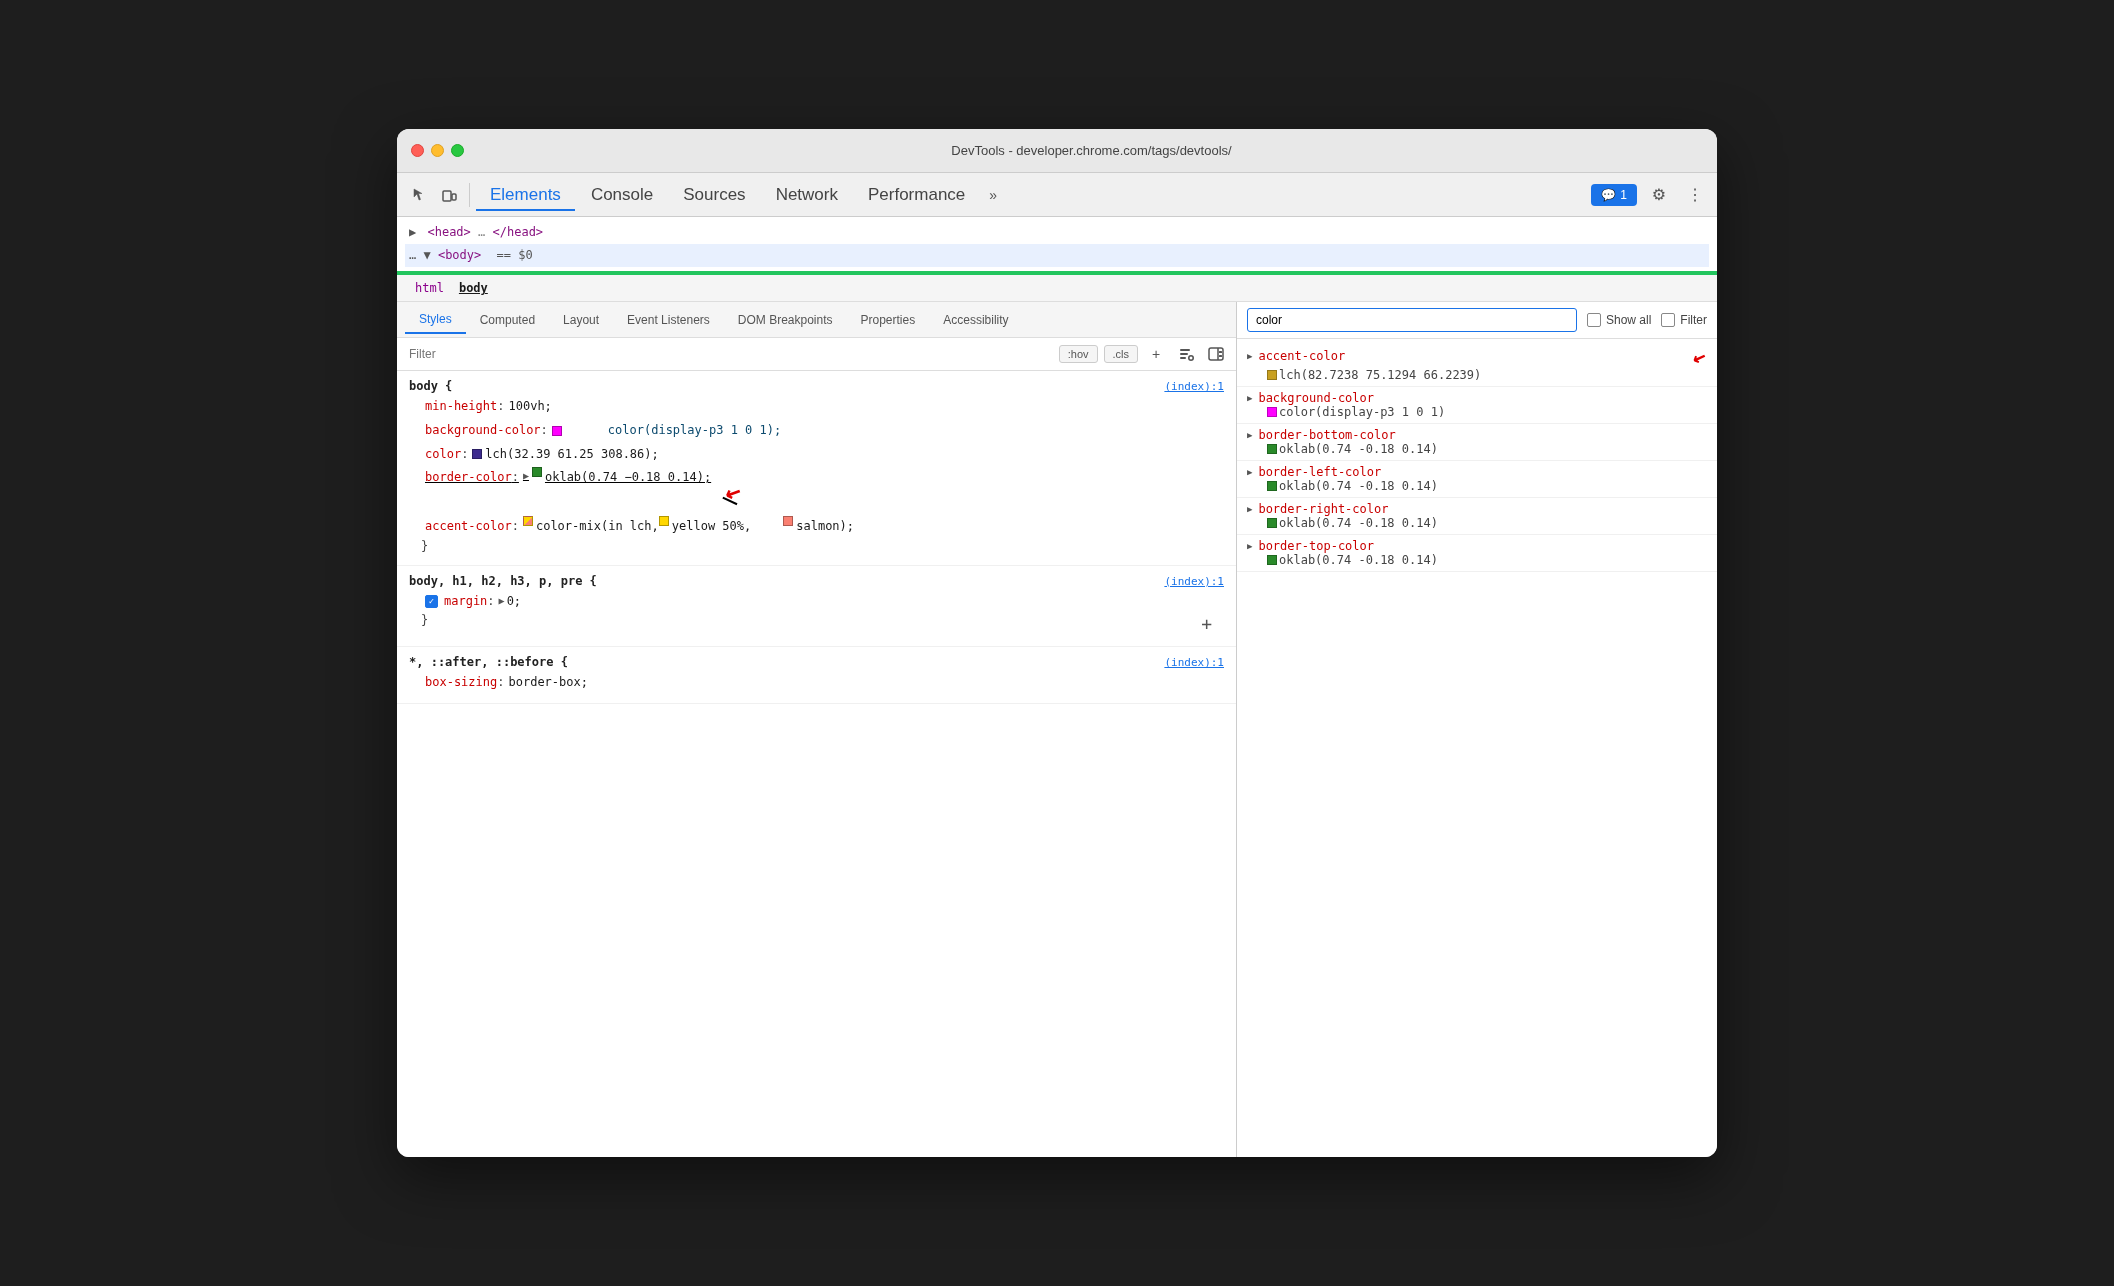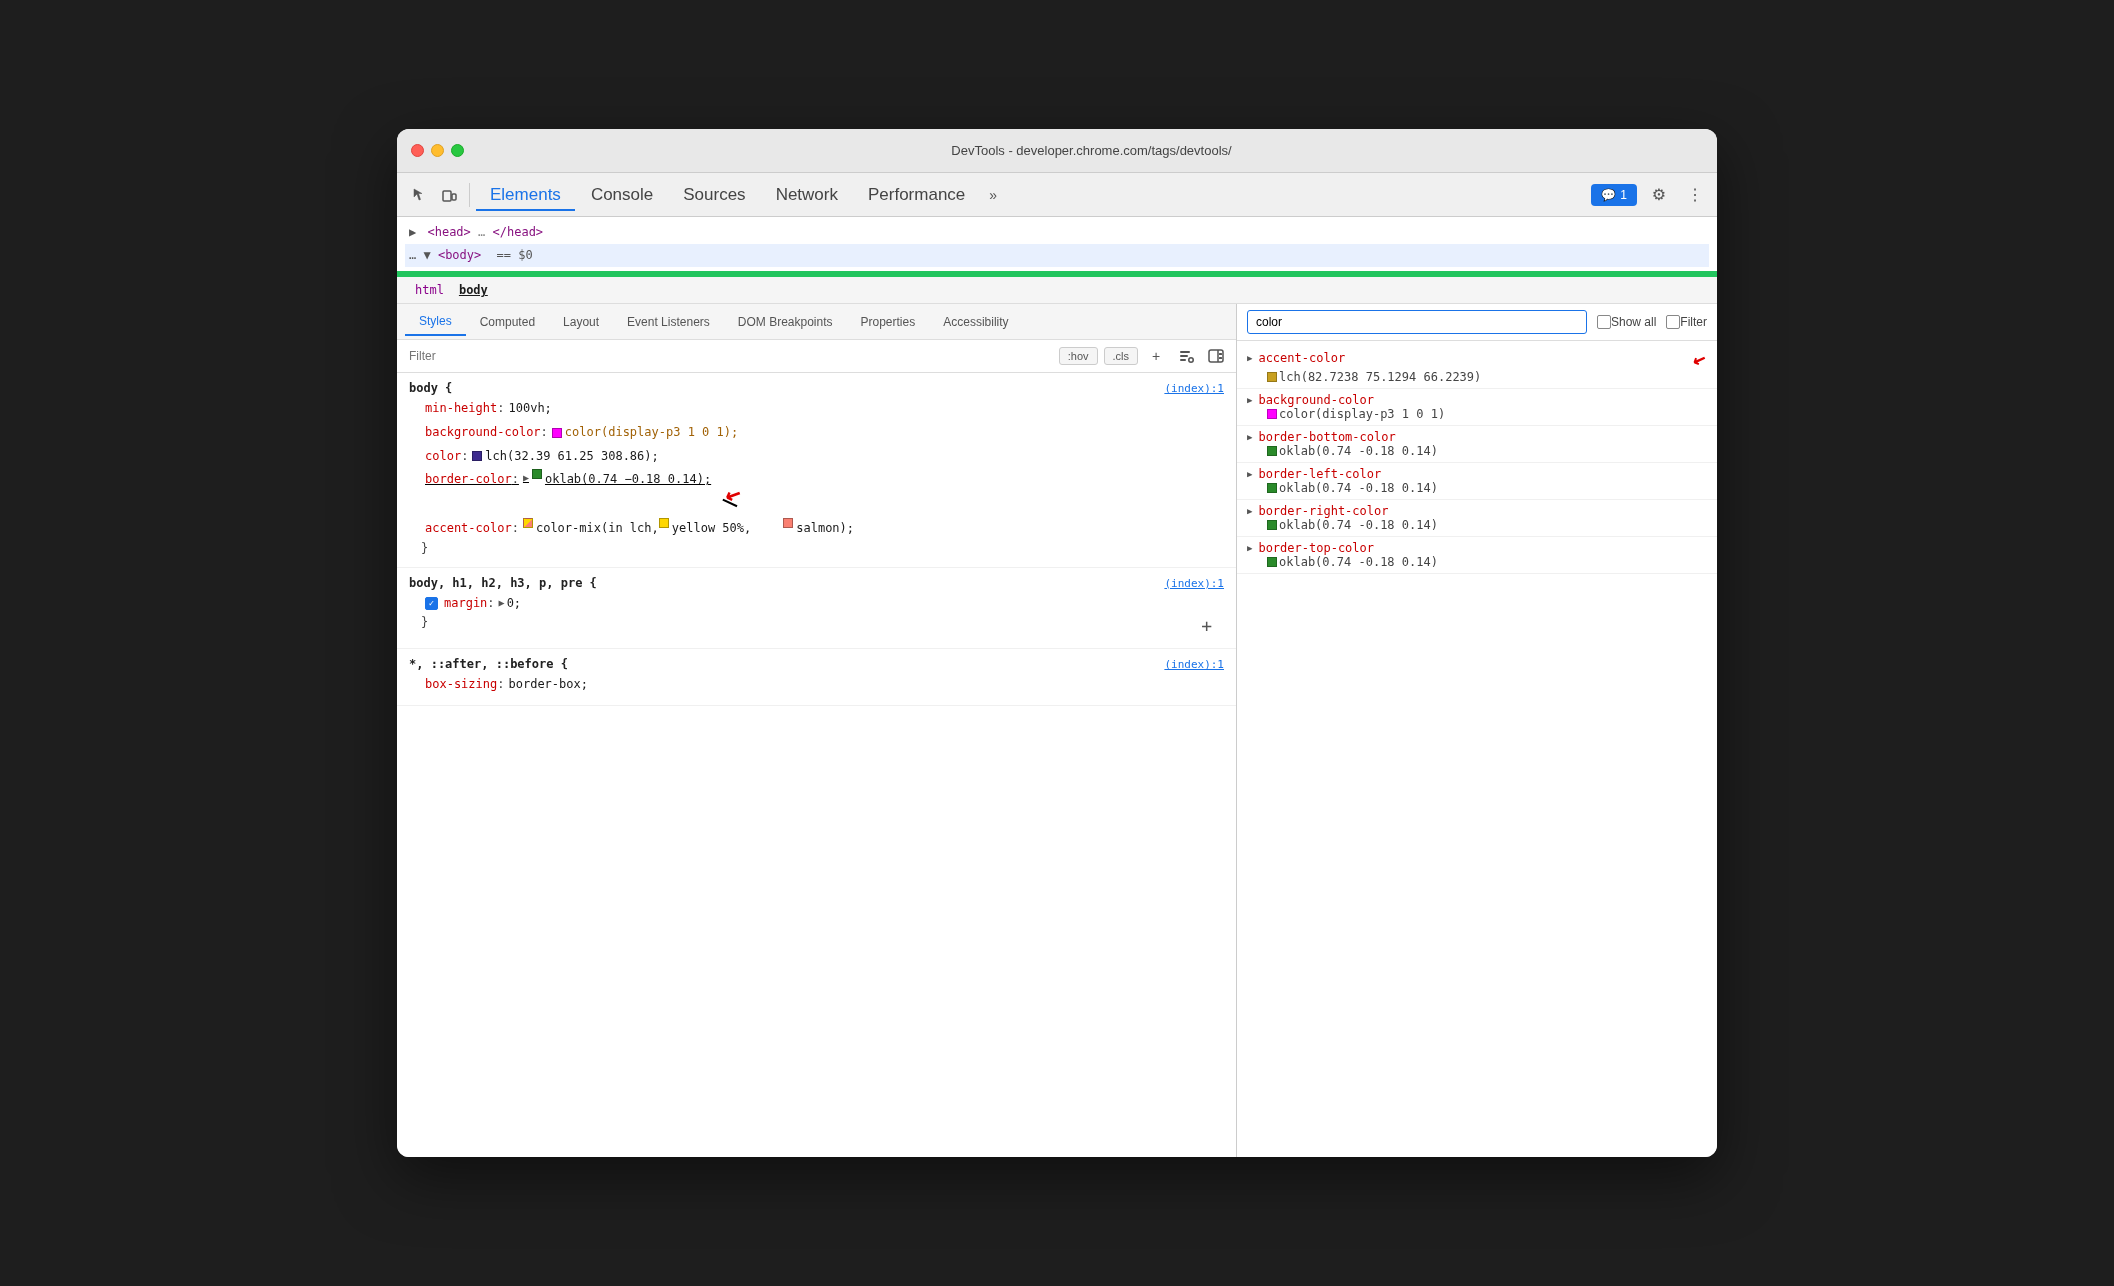--- a/index.html
+++ b/index.html
@@ -130,21 +130,21 @@
       cursor: pointer;
       border-radius: 4px;
     }
 
     
     .dom-tree {
       background: white;
       padding: 4px 8px;
       font-family: 'Menlo', 'Monaco', monospace;
       font-size: 12px;
-      border-bottom: 6px solid #22c55e;
+      border-bottom: 4px solid #22c55e;
       flex-shrink: 0;
     }
     .dom-line {
       padding: 2px 4px;
       line-height: 1.6;
     }
     .dom-line.selected {
       background: #e8f0fe;
     }
     .tag-name { color: #881280; }
@@ -339,20 +339,21 @@
       border: 1.5px solid #1a73e8;
       border-radius: 3px;
       padding: 4px 8px;
       font-size: 12px;
       outline: none;
       font-family: inherit;
     }
     .computed-checkbox-label {
       display: flex;
       align-items: center;
+      gap: 5px;
       font-size: 12px;
       color: #444;
       cursor: pointer;
     }
     .computed-checkbox {
       width: 14px;
       height: 14px;
       border: 1.5px solid #888;
       border-radius: 2px;
       background: white;
@@ -531,21 +532,21 @@
           </div>
           <div class="css-prop-line">
             <span class="css-prop">min-height</span>
             <span class="css-colon">: </span>
             <span style="color:#1a1a1a;">100vh;</span>
           </div>
           <div class="css-prop-line">
             <span class="css-prop">background-color</span>
             <span class="css-colon">: </span>
             <span class="color-swatch" style="background:#ff00ff;"></span>
-            <span style="color:#a16207;">color(display-p3 1 0 1);</span>
+            <span style="color:#0c4a6e;margin-left:43px;">color(display-p3 1 0 1);</span>
           </div>
           <div class="css-prop-line">
             <span class="css-prop">color</span>
             <span class="css-colon">: </span>
             <span class="color-swatch" style="background:#3d2b8e;"></span>
             <span style="color:#1a1a1a;text-align:right;">lch(32.39 61.25 308.86);</span>
           </div>
           <div class="css-prop-line" style="align-items:flex-start;text-decoration:underline;">
             <span class="css-prop">border-color</span>
             <span class="css-colon">: </span>

